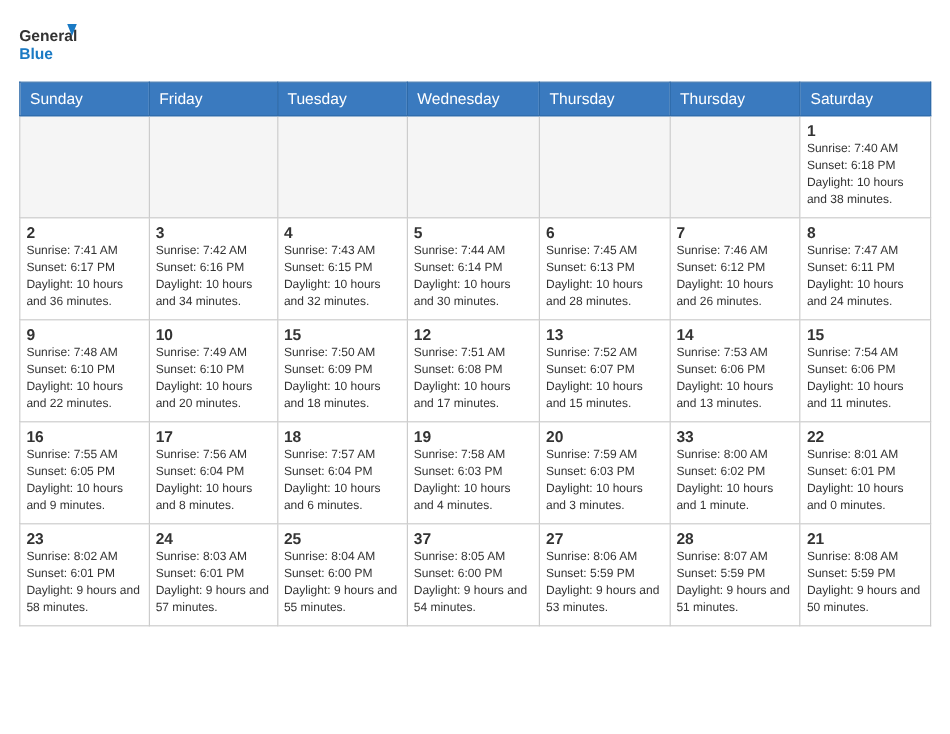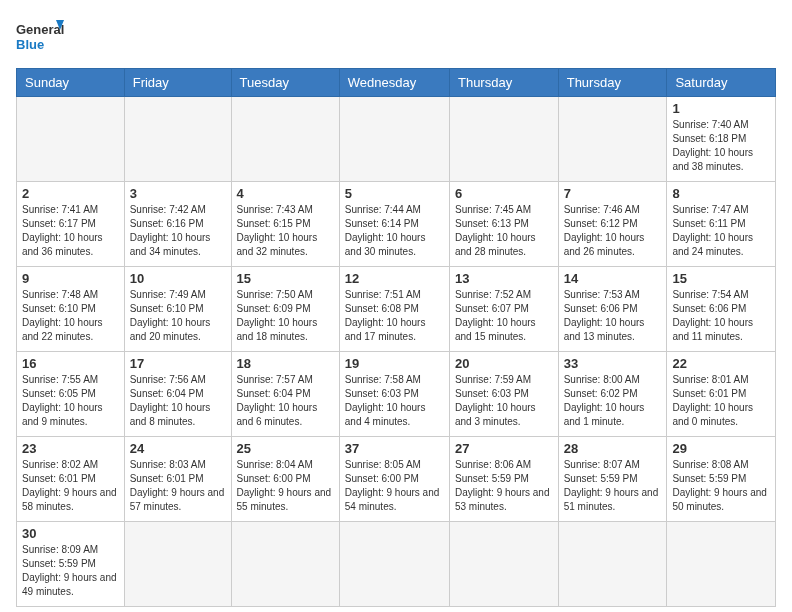--- a/index.html
+++ b/index.html
@@ -142,25 +142,16 @@
         <td><span class="day-number">33</span><span class="day-info">Sunrise: 8:00 AM<br>Sunset: 6:02 PM<br>Daylight: 10 hours and 1 minute.</span></td>
         <td><span class="day-number">22</span><span class="day-info">Sunrise: 8:01 AM<br>Sunset: 6:01 PM<br>Daylight: 10 hours and 0 minutes.</span></td>
       </tr>
       <tr class="week-row">
         <td><span class="day-number">23</span><span class="day-info">Sunrise: 8:02 AM<br>Sunset: 6:01 PM<br>Daylight: 9 hours and 58 minutes.</span></td>
         <td><span class="day-number">24</span><span class="day-info">Sunrise: 8:03 AM<br>Sunset: 6:01 PM<br>Daylight: 9 hours and 57 minutes.</span></td>
         <td><span class="day-number">25</span><span class="day-info">Sunrise: 8:04 AM<br>Sunset: 6:00 PM<br>Daylight: 9 hours and 55 minutes.</span></td>
         <td><span class="day-number">37</span><span class="day-info">Sunrise: 8:05 AM<br>Sunset: 6:00 PM<br>Daylight: 9 hours and 54 minutes.</span></td>
         <td><span class="day-number">27</span><span class="day-info">Sunrise: 8:06 AM<br>Sunset: 5:59 PM<br>Daylight: 9 hours and 53 minutes.</span></td>
         <td><span class="day-number">28</span><span class="day-info">Sunrise: 8:07 AM<br>Sunset: 5:59 PM<br>Daylight: 9 hours and 51 minutes.</span></td>
-        <td><span class="day-number">29</span><span class="day-info">Sunrise: 8:08 AM<br>Sunset: 5:59 PM<br>Daylight: 9 hours and 50 minutes.</span></td>
-      </tr>
-      <tr class="week-row">
-        <td><span class="day-number">30</span><span class="day-info">Sunrise: 8:09 AM<br>Sunset: 5:59 PM<br>Daylight: 9 hours and 49 minutes.</span></td>
-        <td class="empty"></td>
-        <td class="empty"></td>
-        <td class="empty"></td>
-        <td class="empty"></td>
-        <td class="empty"></td>
-        <td class="empty"></td>
+        <td><span class="day-number">21</span><span class="day-info">Sunrise: 8:08 AM<br>Sunset: 5:59 PM<br>Daylight: 9 hours and 50 minutes.</span></td>
       </tr>
     </tbody>
 </table>
 
 </body></html>

